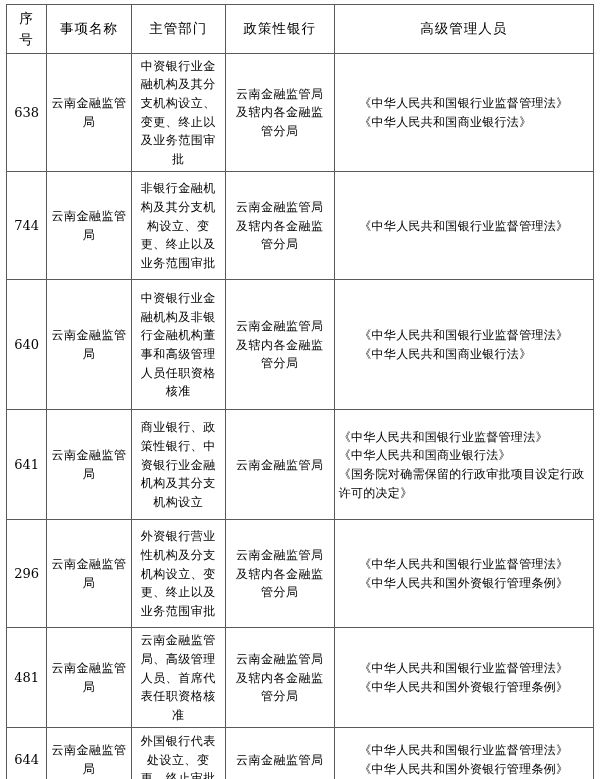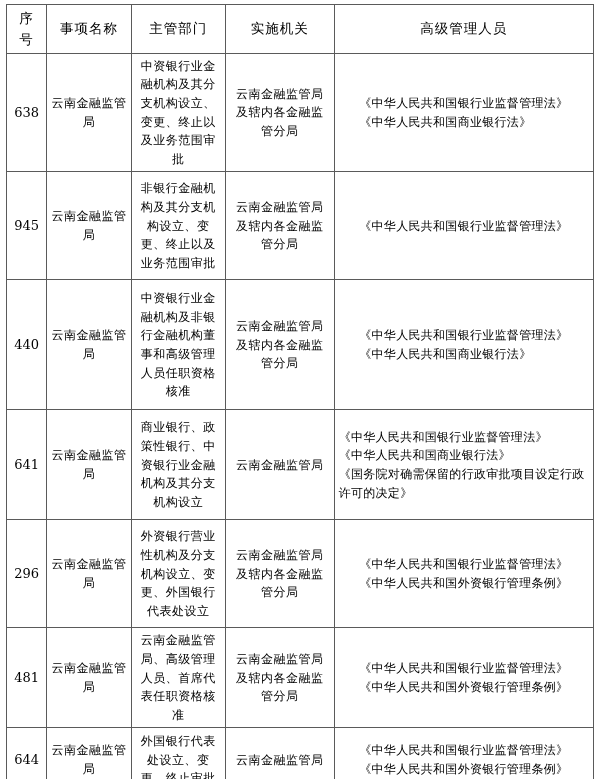--- a/index.html
+++ b/index.html
@@ -90,50 +90,50 @@
       <col class="col-basis">
     </colgroup>
     <thead>
       <tr>
         <th>
             <span class="line">序</span>
             <span class="line">号</span>
           </th>
         <th>事项名称</th>
         <th>主管部门</th>
-        <th>实施机关</th>
+        <th>政策性银行</th>
         <th>高级管理人员</th>
       </tr>
     </thead>
     <tbody>
       <tr style="height:108px;">
         <td class="c-seq">638</td>
         <td class="c-dept">云南金融监管局</td>
         <td class="c-item">中资银行业金融机构及其分支机构设立、变更、终止以及业务范围审批</td>
         <td class="c-org">云南金融监管局及辖内各金融监管分局</td>
         <td class="c-basis">
           <span class="basis-block">
             <span class="line">《中华人民共和国银行业监督管理法》</span>
             <span class="line">《中华人民共和国商业银行法》</span>
           </span>
         </td>
       </tr>
       <tr style="height:108px;">
-        <td class="c-seq">945</td>
+        <td class="c-seq">744</td>
         <td class="c-dept">云南金融监管局</td>
         <td class="c-item">非银行金融机构及其分支机构设立、变更、终止以及业务范围审批</td>
         <td class="c-org">云南金融监管局及辖内各金融监管分局</td>
         <td class="c-basis">
           <span class="basis-block">
             <span class="line">《中华人民共和国银行业监督管理法》</span>
           </span>
         </td>
       </tr>
       <tr style="height:130px;">
-        <td class="c-seq">440</td>
+        <td class="c-seq">640</td>
         <td class="c-dept">云南金融监管局</td>
         <td class="c-item">中资银行业金融机构及非银行金融机构董事和高级管理人员任职资格核准</td>
         <td class="c-org">云南金融监管局及辖内各金融监管分局</td>
         <td class="c-basis">
           <span class="basis-block">
             <span class="line">《中华人民共和国银行业监督管理法》</span>
             <span class="line">《中华人民共和国商业银行法》</span>
           </span>
         </td>
       </tr>
@@ -146,21 +146,21 @@
           <span class="basis-block">
             <span class="line">《中华人民共和国银行业监督管理法》</span>
             <span class="line">《中华人民共和国商业银行法》</span>
             <span class="line">《国务院对确需保留的行政审批项目设定行政许可的决定》</span>
           </span>
         </td>
       </tr>
       <tr style="height:108px;">
         <td class="c-seq">296</td>
         <td class="c-dept">云南金融监管局</td>
-        <td class="c-item">外资银行营业性机构及分支机构设立、变更、外国银行代表处设立</td>
+        <td class="c-item">外资银行营业性机构及分支机构设立、变更、终止以及业务范围审批</td>
         <td class="c-org">云南金融监管局及辖内各金融监管分局</td>
         <td class="c-basis">
           <span class="basis-block">
             <span class="line">《中华人民共和国银行业监督管理法》</span>
             <span class="line">《中华人民共和国外资银行管理条例》</span>
           </span>
         </td>
       </tr>
       <tr style="height:88px;">
         <td class="c-seq">481</td>

